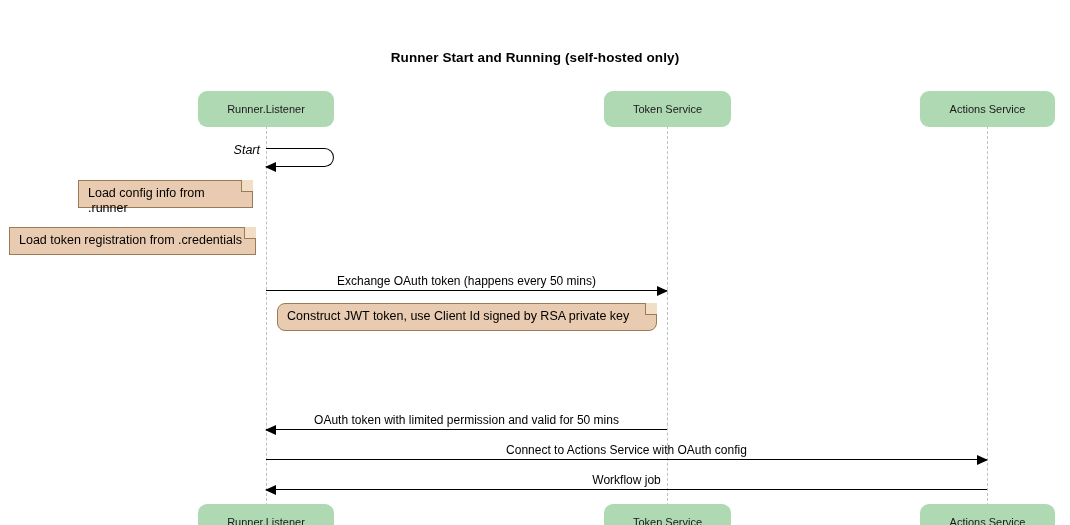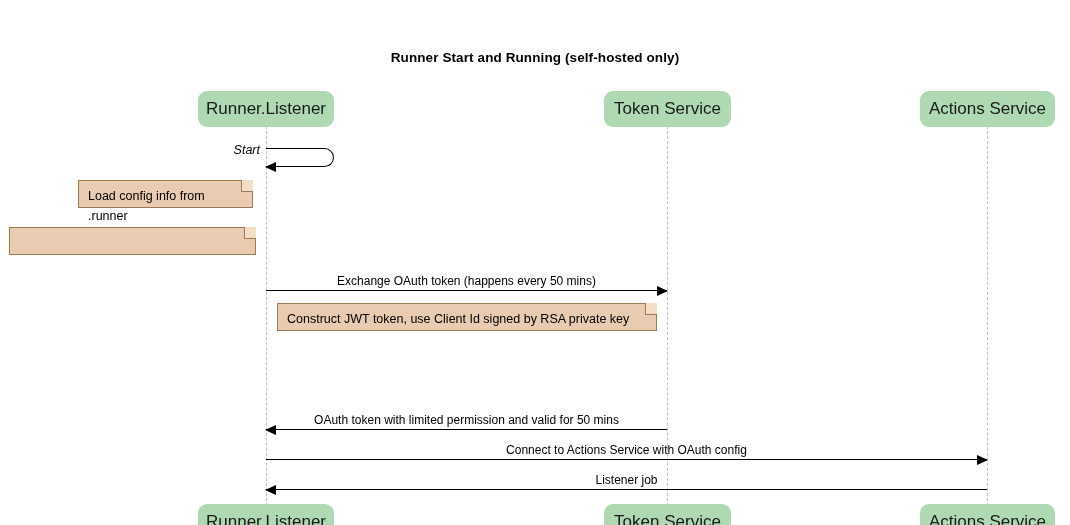--- a/index.html
+++ b/index.html
@@ -45,33 +45,33 @@
   
   .participant {
     position: absolute;
     height: 36px;
     background: #aed9b2;
     border-radius: 9px;
     display: flex;
     align-items: center;
     justify-content: center;
     color: #1a1a1a;
-    font-size: 17px;
+    font-size: 11px;
     white-space: nowrap;
   }
 
   
   .note {
     position: absolute;
     background: #e8cbb0;
     border: 1px solid #9a7b55;
     box-sizing: border-box;
     color: #000000;
     font-size: 12.5px;
-    line-height: 20px;
+    line-height: 15px;
     padding: 5px 8px 5px 9px;
   }
   .note .dogear {
     position: absolute;
     top: -1px;
     right: -1px;
     width: 11px;
     height: 11px;
     background: #f2ddc7;
     border-left: 1px solid #9a7b55;
@@ -160,44 +160,45 @@
   </div>
   <div class="selfloop-label" style="left:160px; top:103px; width:100px;">Start</div>
 
   <div class="note" style="left:78px; top:140px; width:175px; height:28px;">
     <span class="dogear"></span>
     <span class="note-text">Load config info from .runner</span>
   </div>
 
   <div class="note" style="left:9px; top:187px; width:247px; height:28px;">
     <span class="dogear"></span>
+    <span class="note-text">Load token registration from .credentials</span>
   </div>
 
   <div class="msg-label" style="left:266px; top:234px; width:401px;">Exchange OAuth token (happens every 50 mins)</div>
   <div class="msg" style="left:266px; top:250px; width:401px;">
     <span class="arrowhead right"></span>
   </div>
 
-  <div class="note" style="left:277px; top:263px; width:380px; height:28px;">
+  <div class="note" style="left:277px; top:263px; width:380px; height:28px;border-radius:8px;">
     <span class="dogear"></span>
     <span class="note-text">Construct JWT token, use Client Id signed by RSA private key</span>
   </div>
 
 
   <div class="msg-label" style="left:266px; top:373px; width:401px;">OAuth token with limited permission and valid for 50 mins</div>
   <div class="msg" style="left:266px; top:389px; width:401px;">
     <span class="arrowhead left"></span>
   </div>
 
   <div class="msg-label" style="left:266px; top:403px; width:721px;">Connect to Actions Service with OAuth config</div>
   <div class="msg" style="left:266px; top:419px; width:721px;">
     <span class="arrowhead right"></span>
   </div>
 
-  <div class="msg-label" style="left:266px; top:433px; width:721px;">Listener job</div>
+  <div class="msg-label" style="left:266px; top:433px; width:721px;">Workflow job</div>
   <div class="msg" style="left:266px; top:449px; width:721px;">
     <span class="arrowhead left"></span>
   </div>
 
   <div class="participant" style="left:198px; top:464px; width:136px;">
     <span>Runner.Listener</span>
   </div>
   <div class="participant" style="left:604px; top:464px; width:127px;">
     <span>Token Service</span>
   </div>

